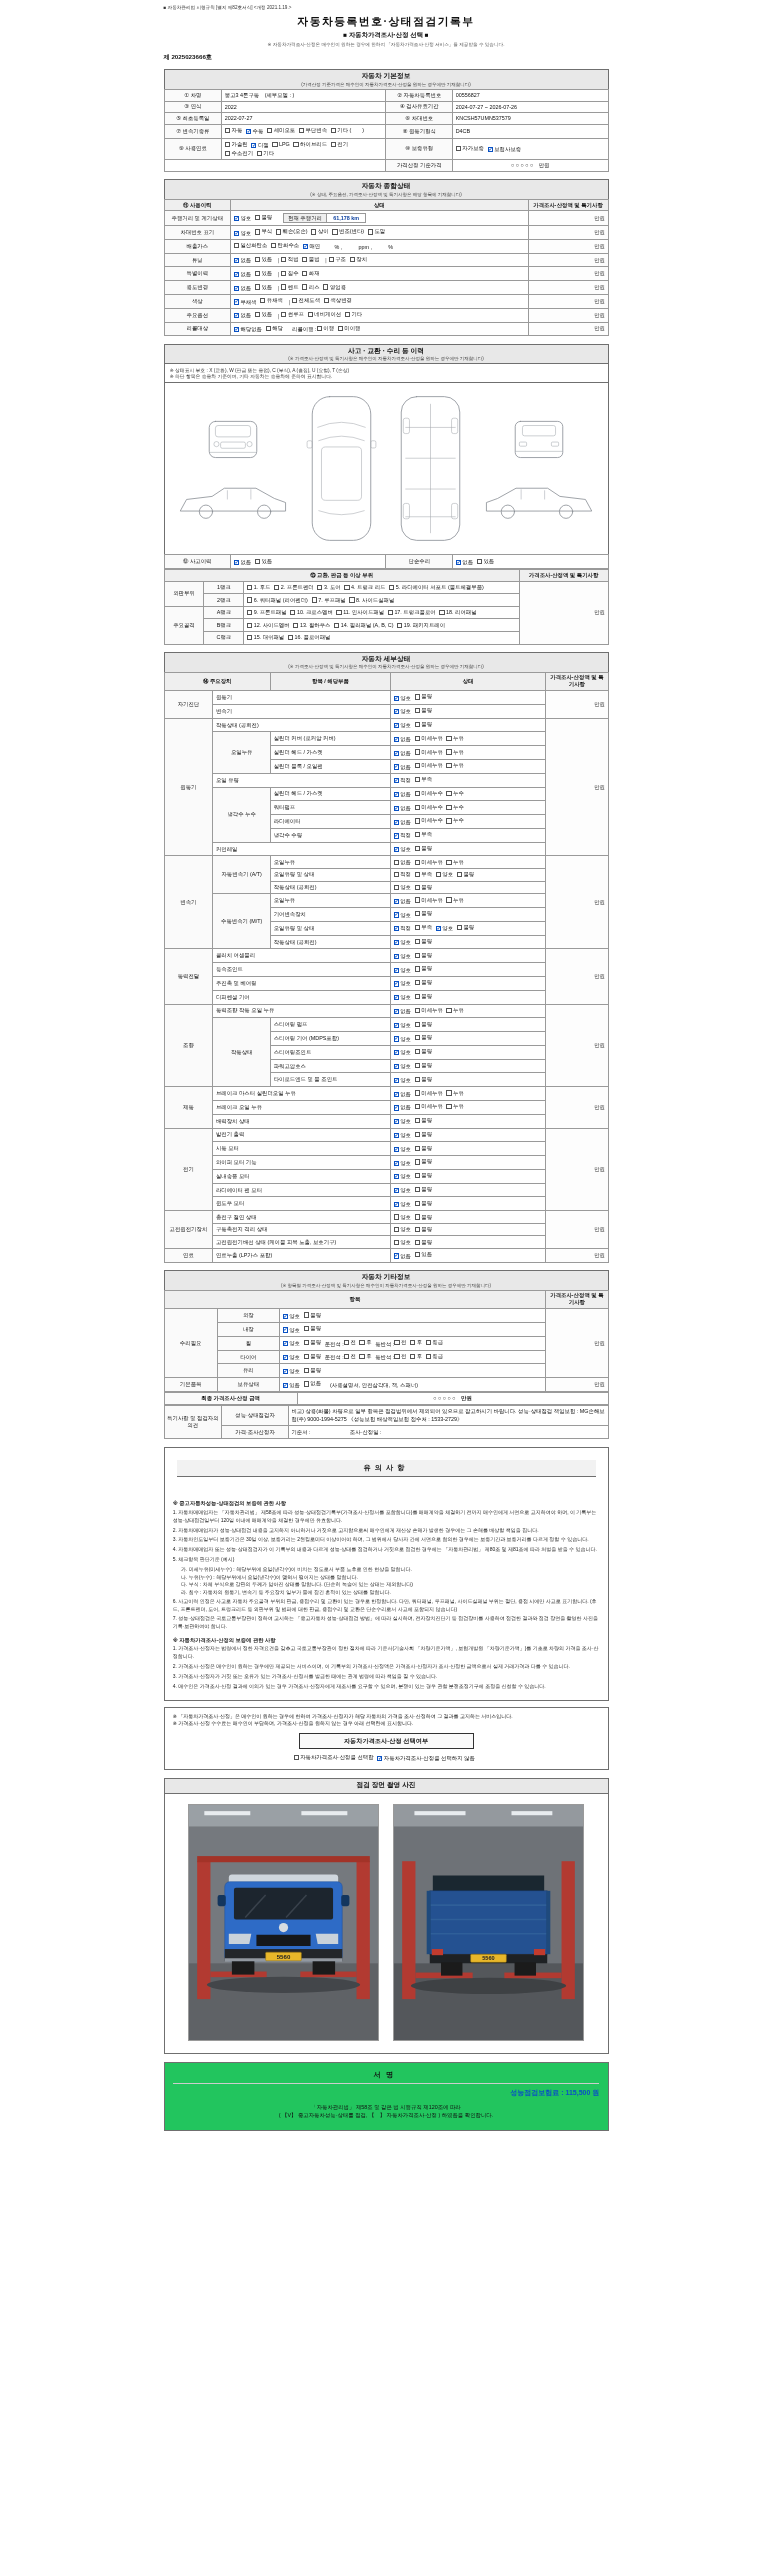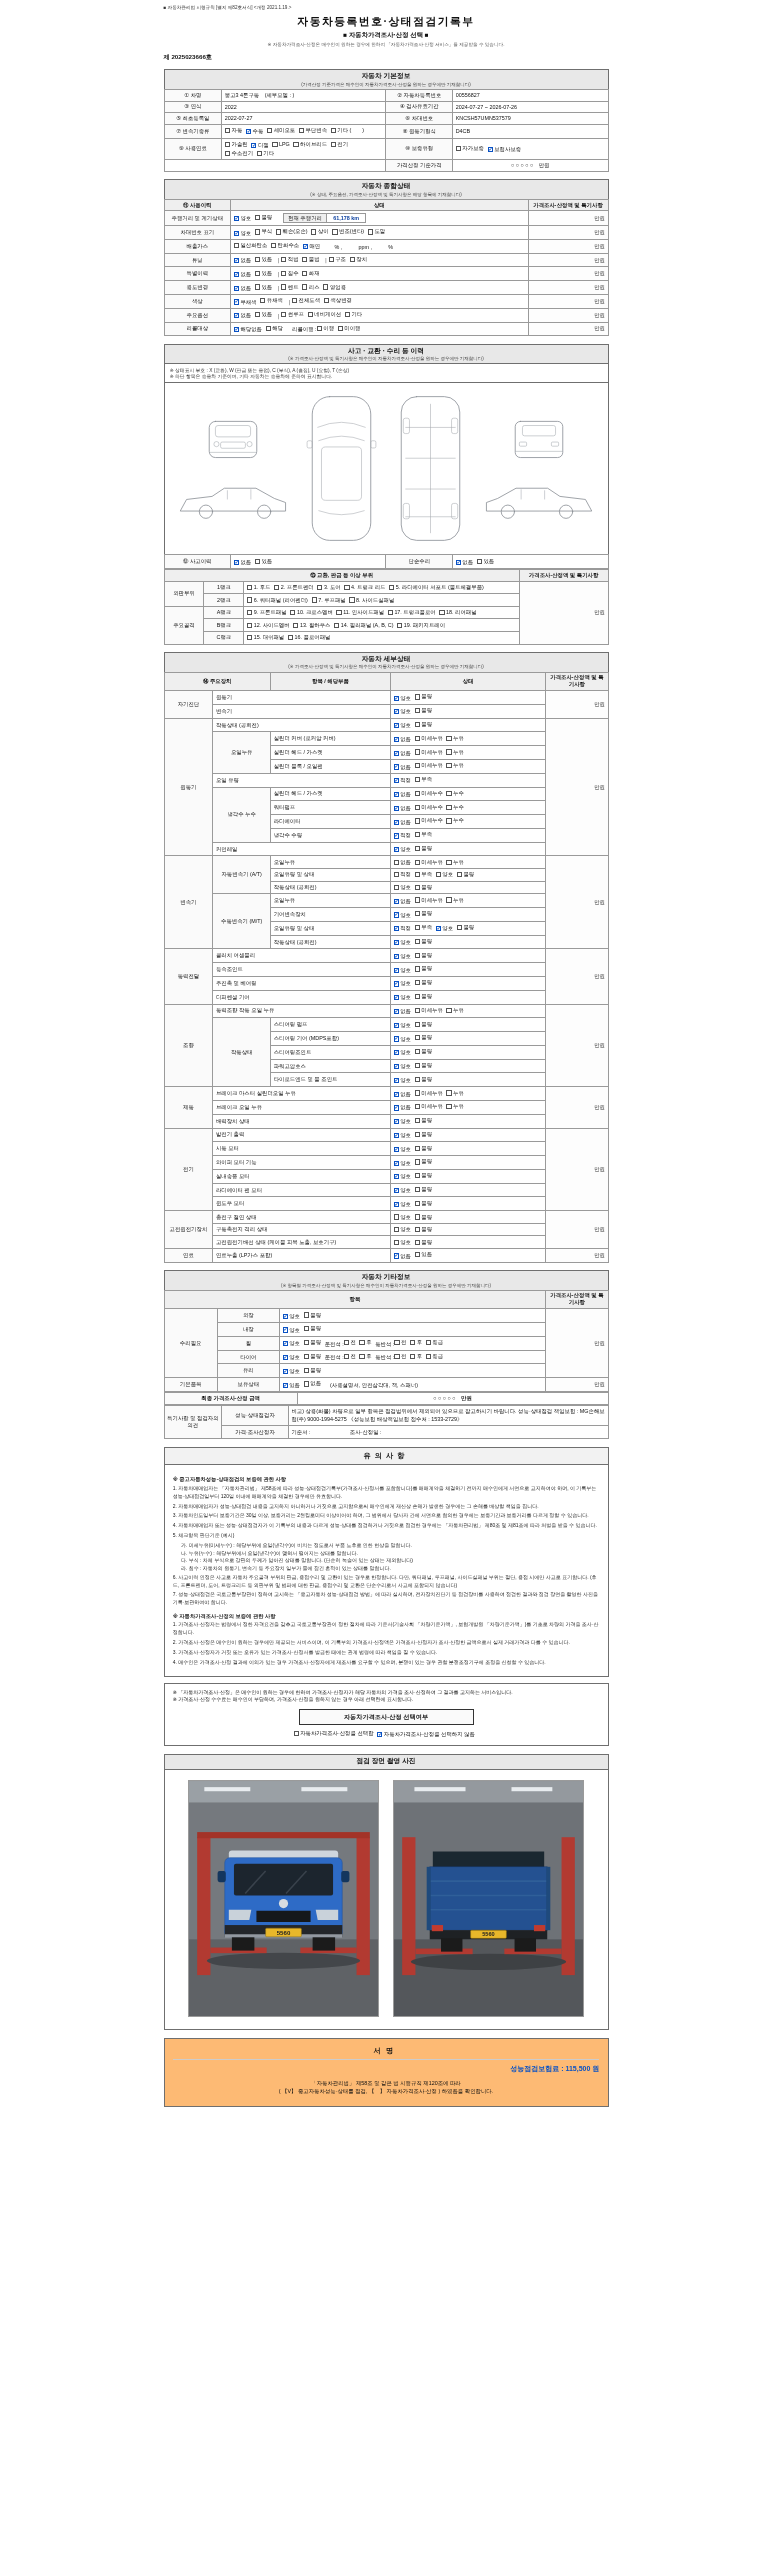--- a/index.html
+++ b/index.html
@@ -32,32 +32,32 @@
   .badge{display:inline-flex;align-items:stretch;border:0.5px solid #999;margin-left:7.2px;font-size:5.4px;vertical-align:middle;}
   .badge .bl{background:#efefef;padding:0.5px 4.1px;border-right:0.5px solid #999;}
   .badge .bv{padding:0.5px 6.2px;font-weight:bold;color:#0a3f9e;}
   .legend{border:0.5px solid #6f6f6f;border-bottom:none;padding:2.1px 5.2px;font-size:4.8px;color:#333;background:#fff;}
   .legend div{margin:0.5px 0;}
   .diagram{border:0.5px solid #6f6f6f;border-bottom:none;display:flex;gap:11.3px;justify-content:center;align-items:center;padding:8.2px 5.2px;background:#fff;}
   .dcol{display:flex;flex-direction:column;gap:8.2px;align-items:center;}
   .ln{fill:none;stroke:#8a8f96;stroke-width:1.6;stroke-linejoin:round;stroke-linecap:round;}
   .lnt{fill:none;stroke:#a7abb1;stroke-width:1.1;}
   .notesbox{border:0.5px solid #6f6f6f;margin-top:8.2px;background:#fff;}
-  .notesbox h2{margin:0;text-align:center;font-size:7.2px;letter-spacing:4.1px;padding:3.1px;border-bottom:0.5px solid #6f6f6f;background:#f2f2f2;}
+  .notesbox h2{margin:12px;text-align:center;font-size:7.2px;letter-spacing:4.1px;padding:3.1px;border-bottom:0.5px solid #6f6f6f;background:#f2f2f2;}
   .notesbody{padding:5.2px 8.2px 7.2px;font-size:5px;line-height:1.55;color:#222;}
   .notesbody h4{margin:4.6px 0 1.5px;font-size:5.3px;}
   .notesbody p{margin:1px 0 2.1px;}
   .notesbody .subs div{margin-left:8.2px;}
   .selectbox{border:0.5px solid #6f6f6f;margin-top:6.2px;padding:5.2px 8.2px 6.2px;background:#fff;font-size:5px;line-height:1.5;}
   .selectbox .boxtitle{display:block;width:175px;margin:4.6px auto 3.6px;border:0.8px solid #333;text-align:center;font-weight:bold;font-size:6.2px;padding:2.6px;background:#fafafa;}
   .selectbox .opts{text-align:center;font-size:5.4px;}
   .photosec{margin-top:8.2px;}
   .photos{border:0.5px solid #6f6f6f;display:flex;gap:14.4px;justify-content:center;padding:10.3px 5.2px 12.4px;background:#fff;}
   .photo{border:0.5px solid #9a9a9a;display:block;}
-  .signbox{border:0.5px solid #6f6f6f;margin-top:8.2px;background:#fdba74;padding:4.1px 8.2px 9.3px;}
+  .signbox{border:0.5px solid #6f6f6f;margin-top:8.2px;background:#22c55e;padding:4.1px 8.2px 9.3px;}
   .signbox h2{text-align:center;font-size:7.2px;letter-spacing:5.2px;margin:2.1px 0 4.1px;border-bottom:0.5px solid #ccc;padding-bottom:3.1px;}
   .fee{text-align:right;color:#0a52c4;font-weight:bold;font-size:7px;margin:3.1px 0 6.2px;}
   .signline{text-align:center;font-size:5.4px;margin:1.5px 0;}
 </style>
 </head>
 <body>
 
 <div class="sheet">
 
   <div class="lawref">■ 자동차관리법 시행규칙 [별지 제82호서식] &lt;개정 2021.1.19.&gt;</div>

